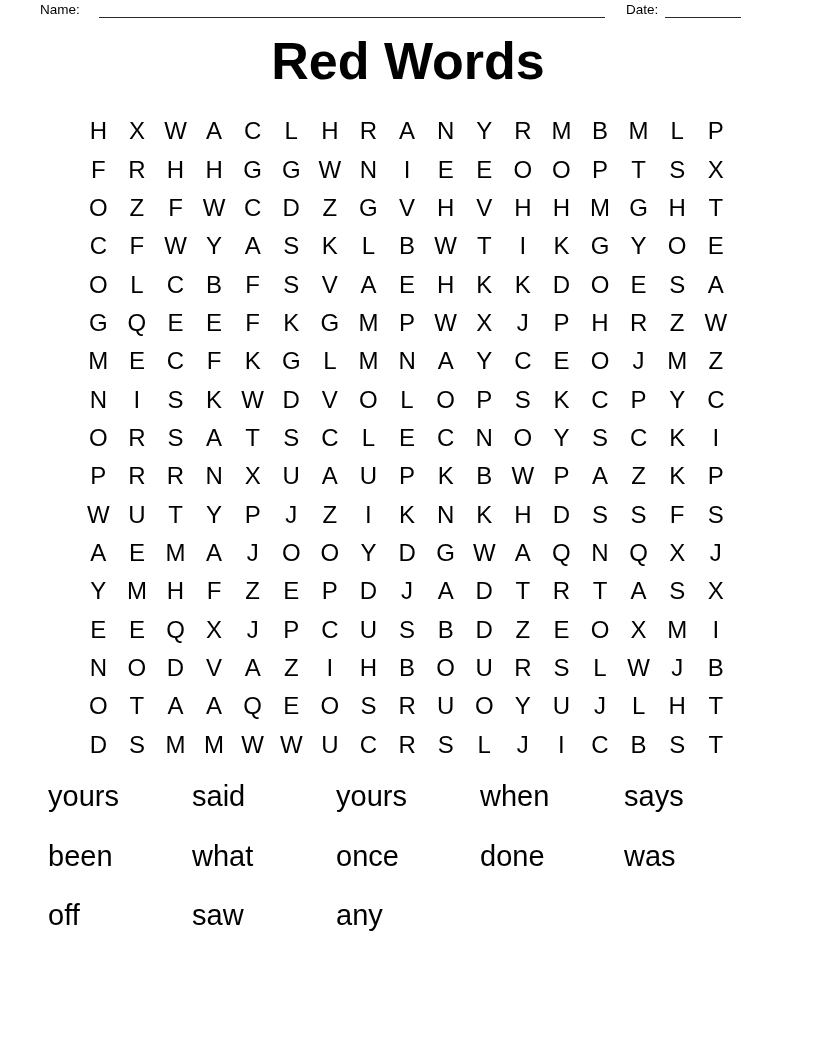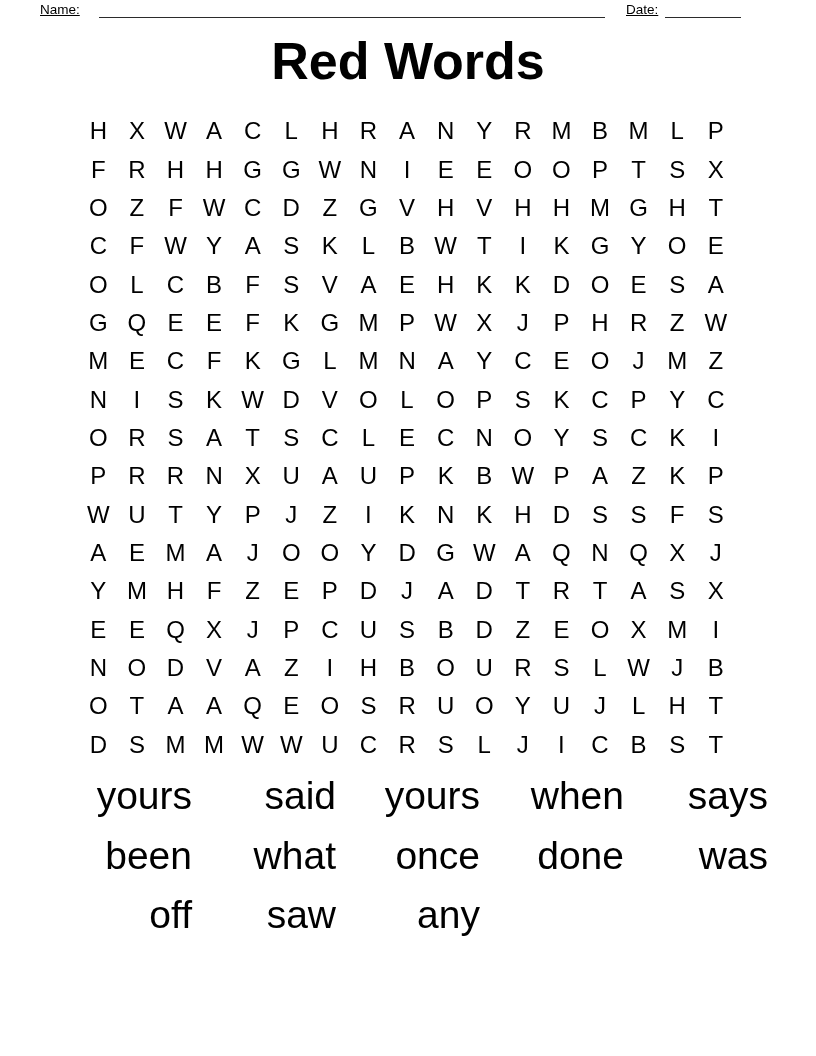--- a/index.html
+++ b/index.html
@@ -13,21 +13,20 @@
     overflow: hidden;
   }
 
   
   .hdr-label {
     position: absolute;
     top: 2px;
     font-size: 13.5px;
     color: #000000;
     white-space: nowrap;
-    text-decoration: underline;
   }
   .name-label { left: 40px; }
   .date-label { left: 626px; }
   .blank-line {
     position: absolute;
     top: 0;
     height: 17px;
     border-bottom: 1.5px solid #2b2b2b;
   }
   .name-line { left: 99px;  width: 506px; }
@@ -69,25 +68,24 @@
   
   .word-list {
     position: absolute;
     left: 48px;
     top: 779px;
     display: grid;
     grid-template-columns: repeat(5, 144px);
     grid-auto-rows: 59.5px;
   }
   .word {
-    font-size: 39px;
+    font-size: 29px;
     line-height: 34px;
     color: #000000;
     white-space: nowrap;
-    text-align: right;
   }
 </style>
 </head>
 <body>
 
 <div class="page">
 
   <div class="header">
     <span class="hdr-label name-label">Name:</span>
     <div class="blank-line name-line"></div>

